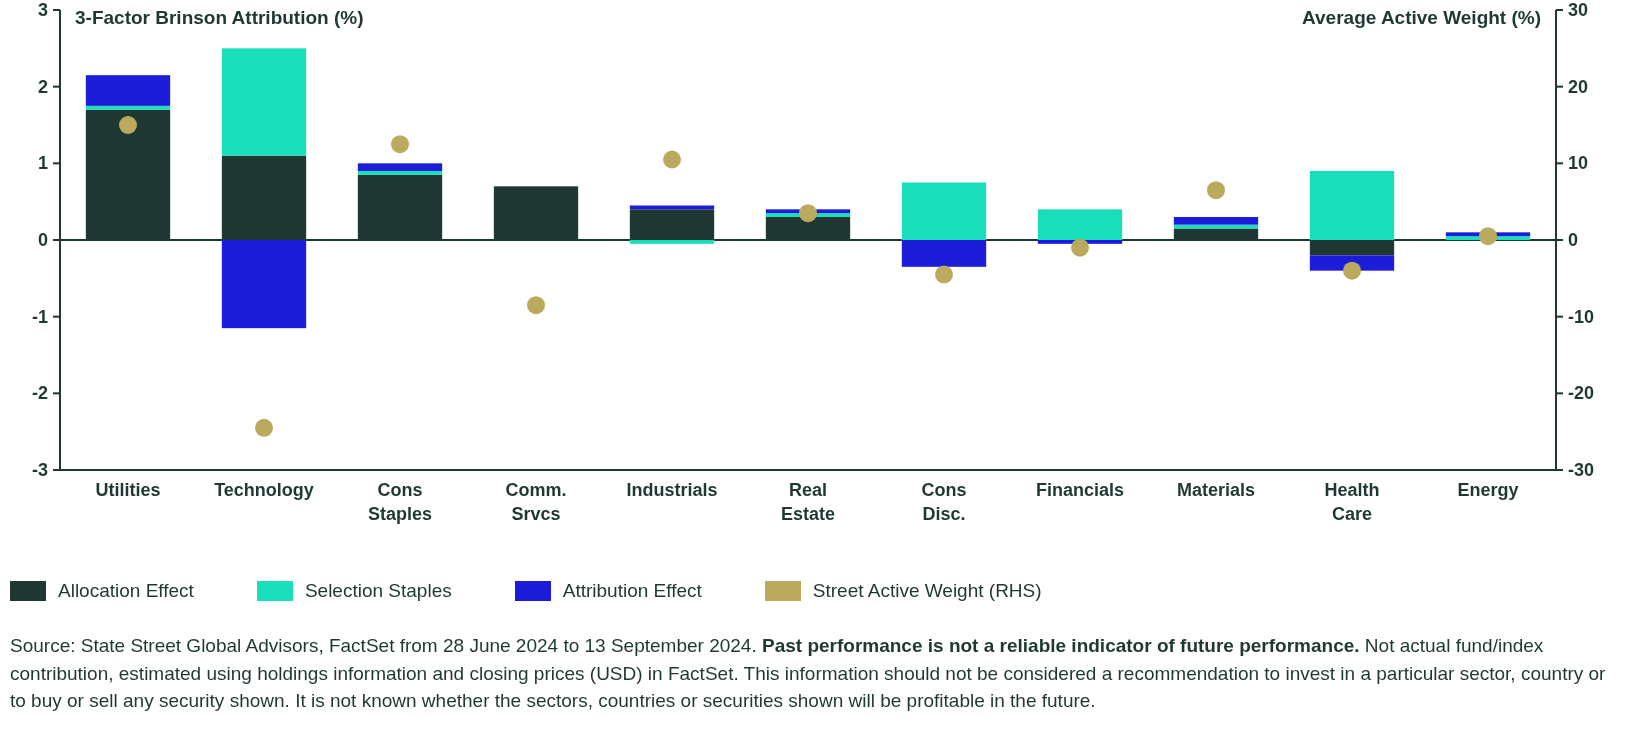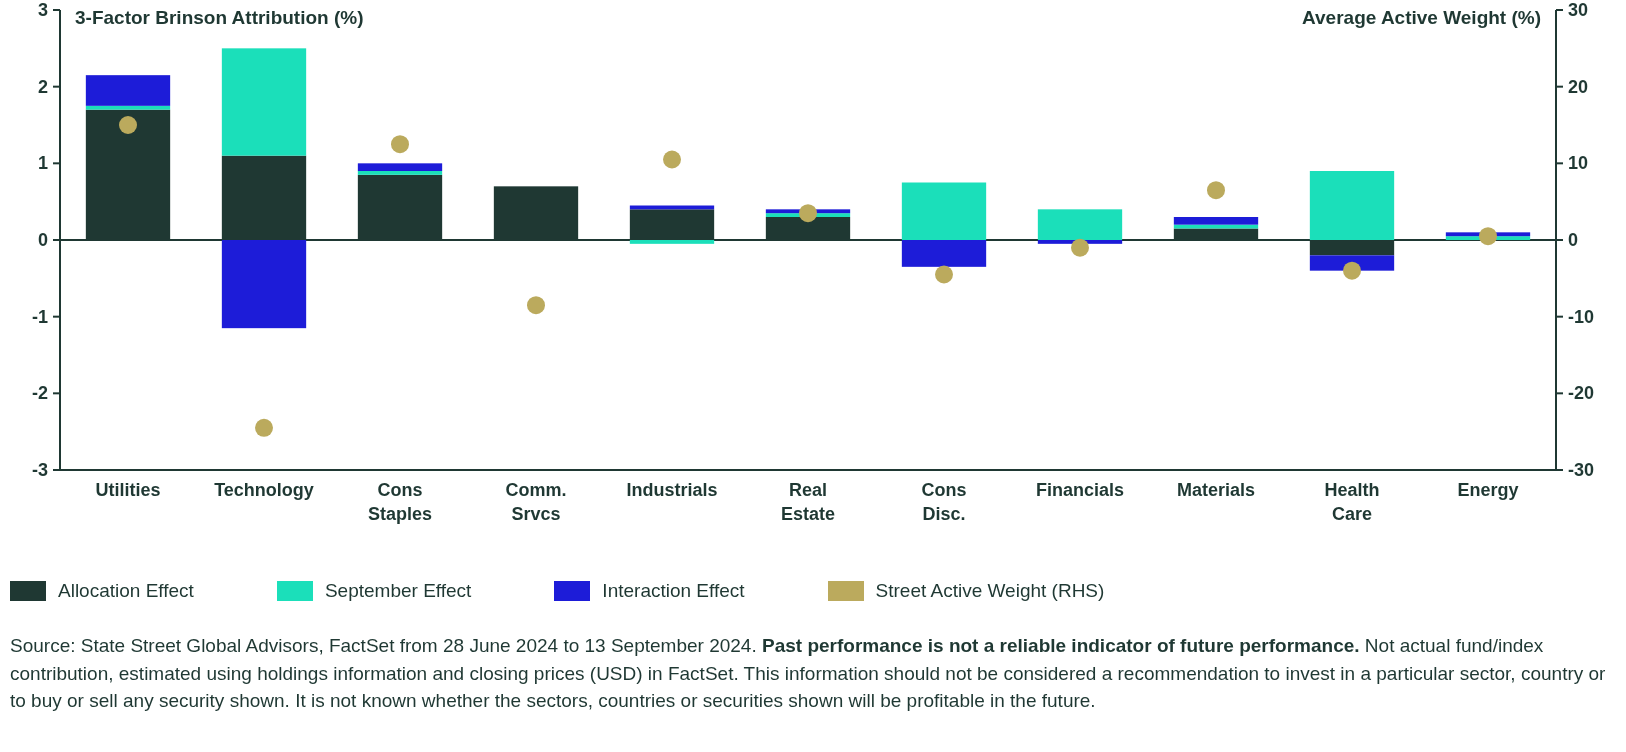--- a/index.html
+++ b/index.html
@@ -42,21 +42,21 @@
   .cat-label {
     font-size: var(--tick-font-size);
     fill: var(--text-color);
     font-weight: 600;
   }
   .legend {
     position: absolute;
     left: 10px;
     top: 580px;
     display: flex;
-    gap: 83px;
+    gap: 63px;
     align-items: center;
   }
   .legend-item {
     display: flex;
     align-items: center;
     gap: 12px;
     font-size: var(--legend-font-size);
     font-weight: 500;
   }
   .legend-swatch {
@@ -173,25 +173,25 @@
       <text x="1488" y="496" text-anchor="middle" class="cat-label">Energy</text>
     </svg>
 
   <div class="legend" id="legend">
       <div class="legend-item">
         <div class="legend-swatch" style="background: rgb(31, 56, 51);"></div>
         <span>Allocation  Effect</span>
       </div>
       <div class="legend-item">
         <div class="legend-swatch" style="background: rgb(27, 223, 186);"></div>
-        <span>September Effect</span>
+        <span>Selection Staples</span>
       </div>
       <div class="legend-item">
         <div class="legend-swatch" style="background: rgb(29, 28, 216);"></div>
-        <span>Interaction Effect</span>
+        <span>Attribution Effect</span>
       </div>
       <div class="legend-item">
         <div class="legend-swatch" style="background: rgb(187, 170, 93);"></div>
         <span>Street Active Weight (RHS)</span>
       </div>
     </div>
 
   <div class="footnote">
     <span>Source: State Street Global Advisors, FactSet from 28 June 2024 to 13 September 2024. </span><span class="bold">Past performance is not a reliable indicator of future performance.</span><span> Not actual fund/index contribution, estimated using holdings information and closing prices (USD) in FactSet. This information should not be considered a recommendation to invest in a particular sector, country or to buy or sell any security shown. It is not known whether the sectors, countries or securities shown will be profitable in the future.</span>
   </div>

